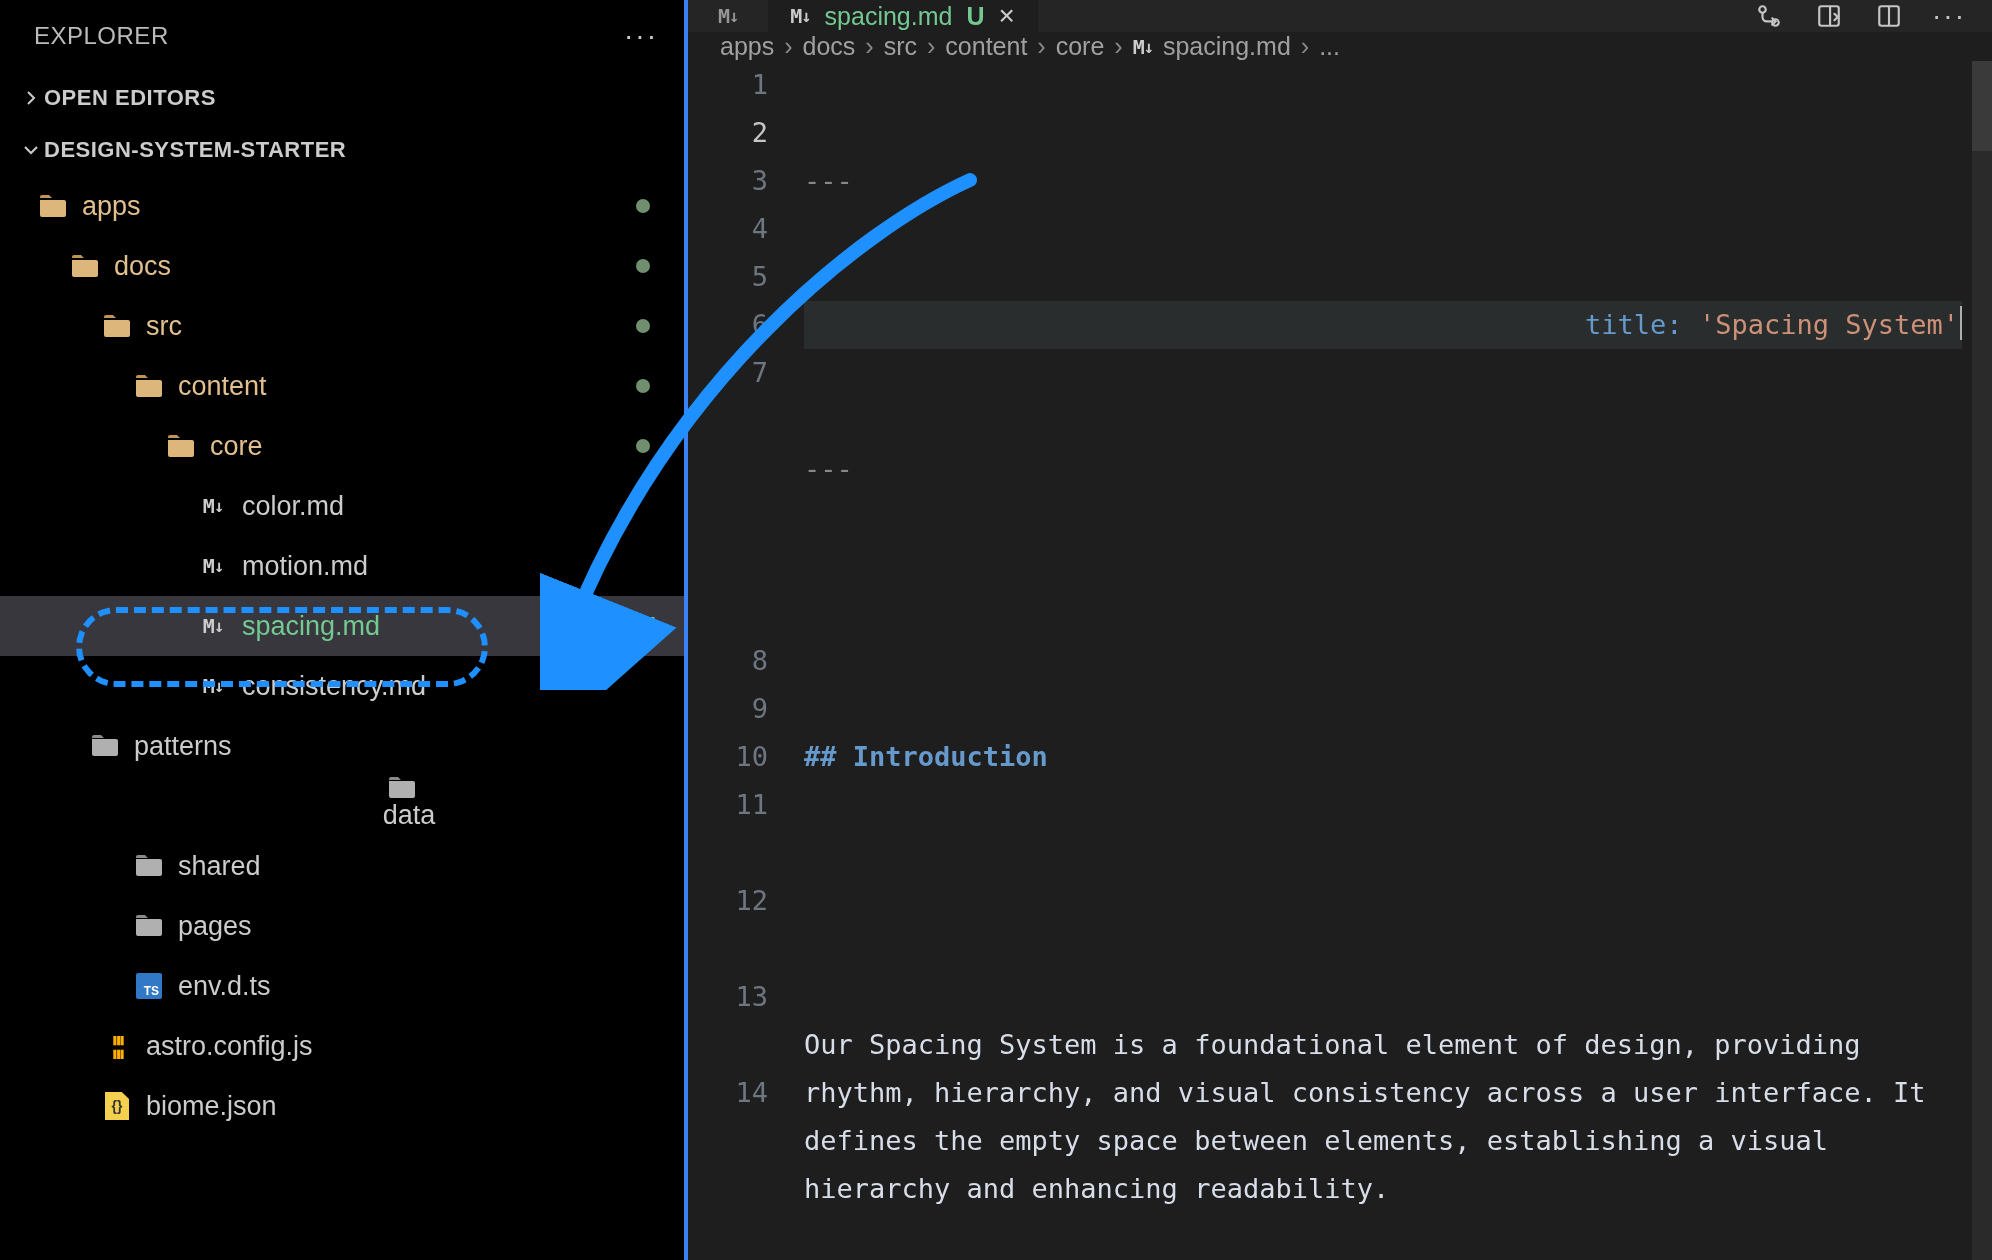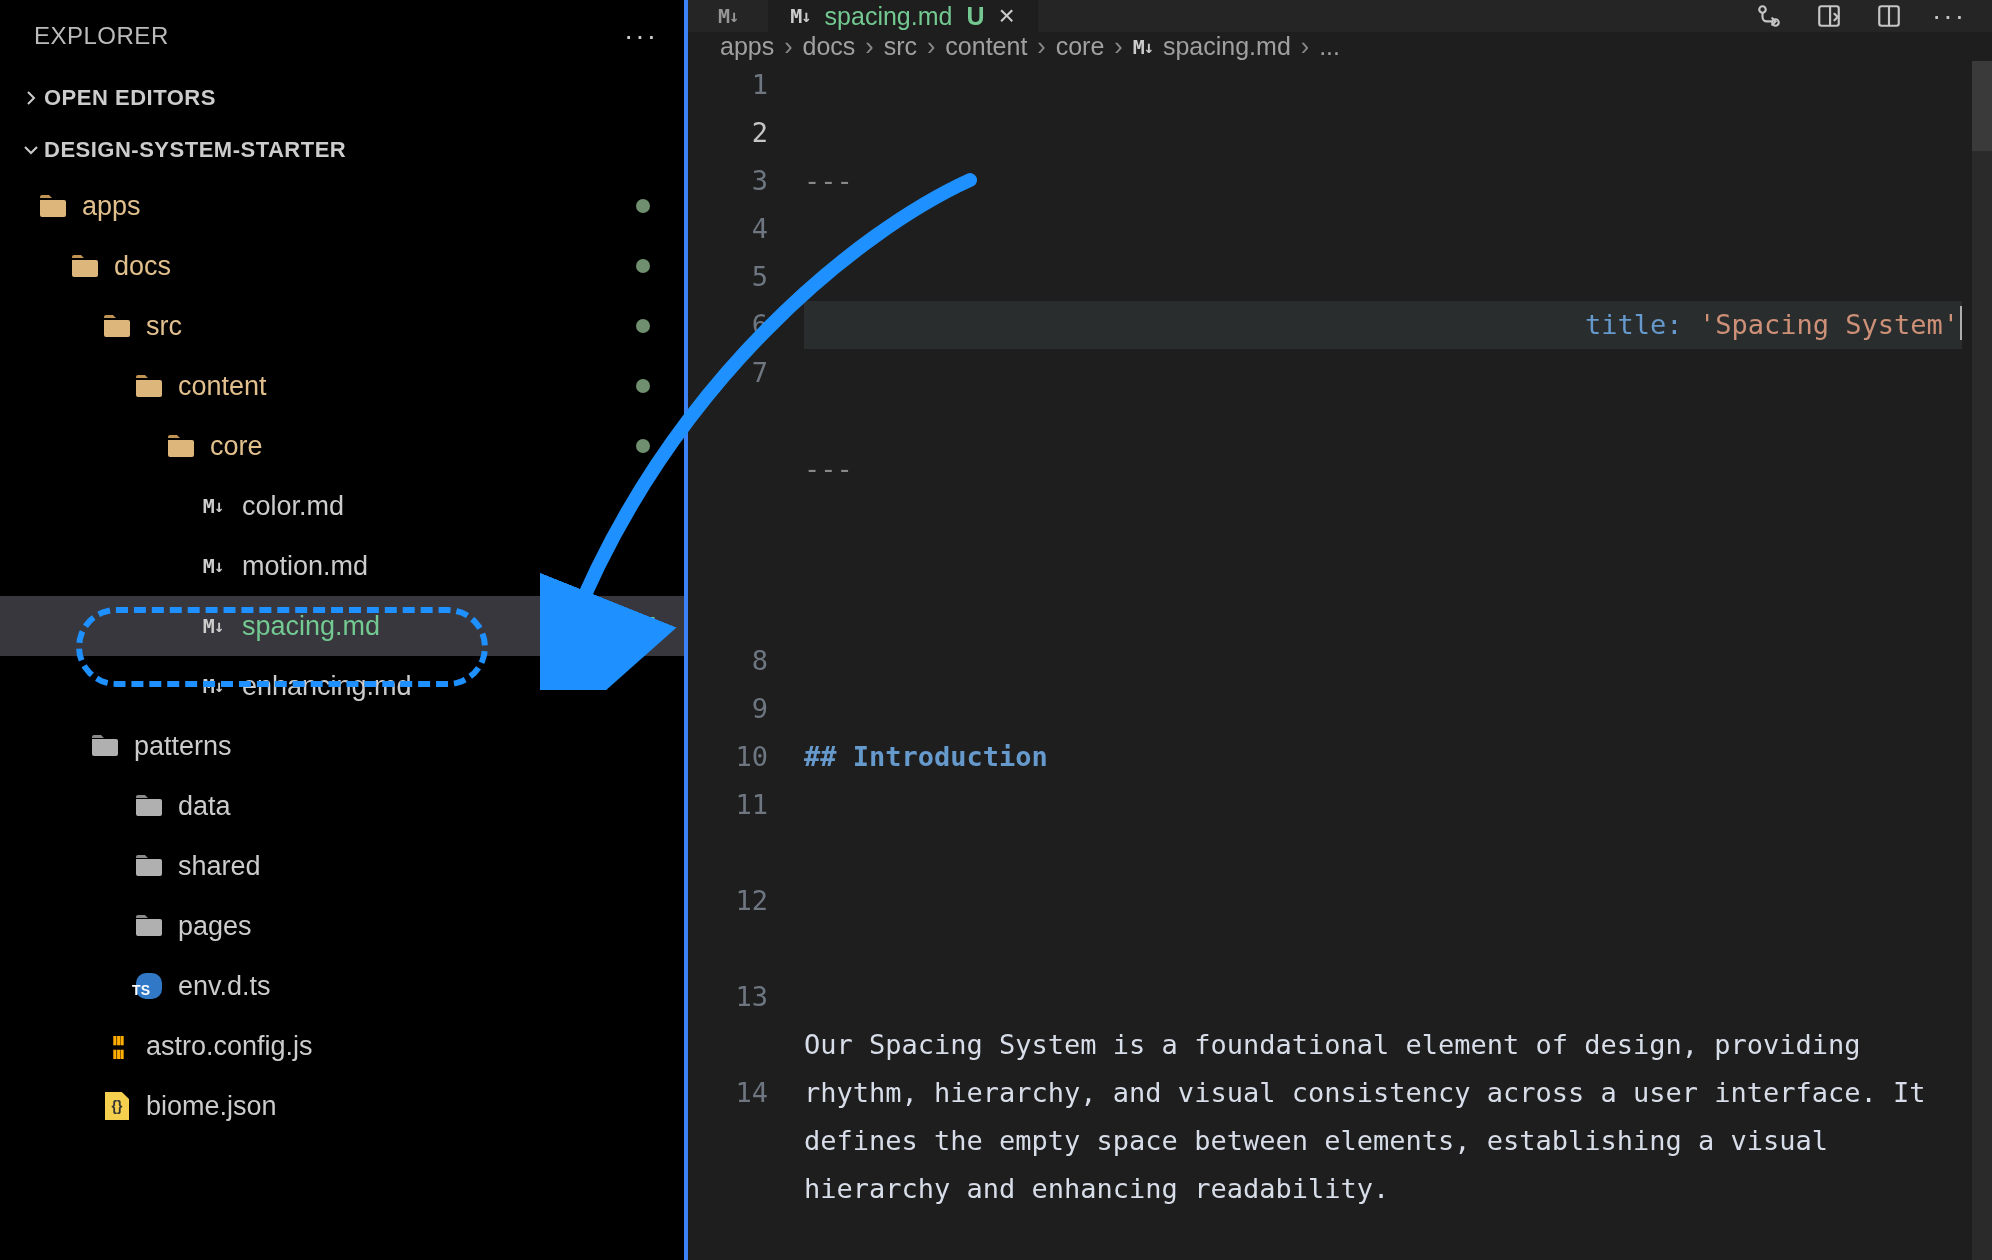--- a/index.html
+++ b/index.html
@@ -106,24 +106,24 @@
     color: #cccccc;
     letter-spacing: -1px;
   }
   .md-icon .arrow { font-size: 17px; position: relative; top: -1px; }
 
   
   .ts-icon {
     width: 26px; height: 26px;
     background: #3178c6;
     color: #fff;
-    font-size: 14px; font-weight: 700;
+    font-size: 12px; font-weight: 700;
     display: inline-flex; align-items: flex-end; justify-content: flex-end;
-    padding: 0 12px 1px 0;
-    border-radius: 10px;
+    padding: 0 3px 1px 0;
+    border-radius: 2px;
   }
   
   .astro-icon { color: #ffae00; font-size: 24px; font-weight:700; letter-spacing:-3px; }
   
   .biome-icon {
     width:24px; height:28px;
     background: linear-gradient(#f5d04e,#f5d04e);
     clip-path: polygon(0 0, 70% 0, 100% 25%, 100% 100%, 0 100%);
     position: relative;
   }
@@ -352,32 +352,32 @@
         <span class="tree-icon">
           <span class="md-icon">M<span class="arrow">↓</span></span>
         </span>
     <span class="tree-label untracked">spacing.md</span>
         <span class="git-status">U</span>
       </div>
       <div class="tree-row" style="padding-left: 198px;">
         <span class="tree-icon">
           <span class="md-icon">M<span class="arrow">↓</span></span>
         </span>
-    <span class="tree-label default-c">enhancing.md</span>
+    <span class="tree-label default-c">consistency.md</span>
       </div>
       <div class="tree-row" style="padding-left: 90px;">
         <span class="tree-icon">
           <svg class="folder-svg dim" viewBox="0 0 28 24">
   <path class="tab" d="M1 5 V3 a2 2 0 0 1 2-2 h7 l3 3 H1 Z"></path>
   <path class="body" d="M1 5 h24 a2 2 0 0 1 2 2 v13 a2 2 0 0 1 -2 2 H3 a2 2 0 0 1 -2-2 Z"></path>
 </svg>
         </span>
     <span class="tree-label default-c">patterns</span>
       </div>
-      <div class="tree-row" style="padding-left: 134px;">
+      <div class="tree-row" style="padding-left: 134px; flex-direction: column;">
         <span class="tree-icon">
           <svg class="folder-svg dim" viewBox="0 0 28 24">
   <path class="tab" d="M1 5 V3 a2 2 0 0 1 2-2 h7 l3 3 H1 Z"></path>
   <path class="body" d="M1 5 h24 a2 2 0 0 1 2 2 v13 a2 2 0 0 1 -2 2 H3 a2 2 0 0 1 -2-2 Z"></path>
 </svg>
         </span>
     <span class="tree-label default-c">data</span>
       </div>
       <div class="tree-row" style="padding-left: 134px;">
         <span class="tree-icon">

